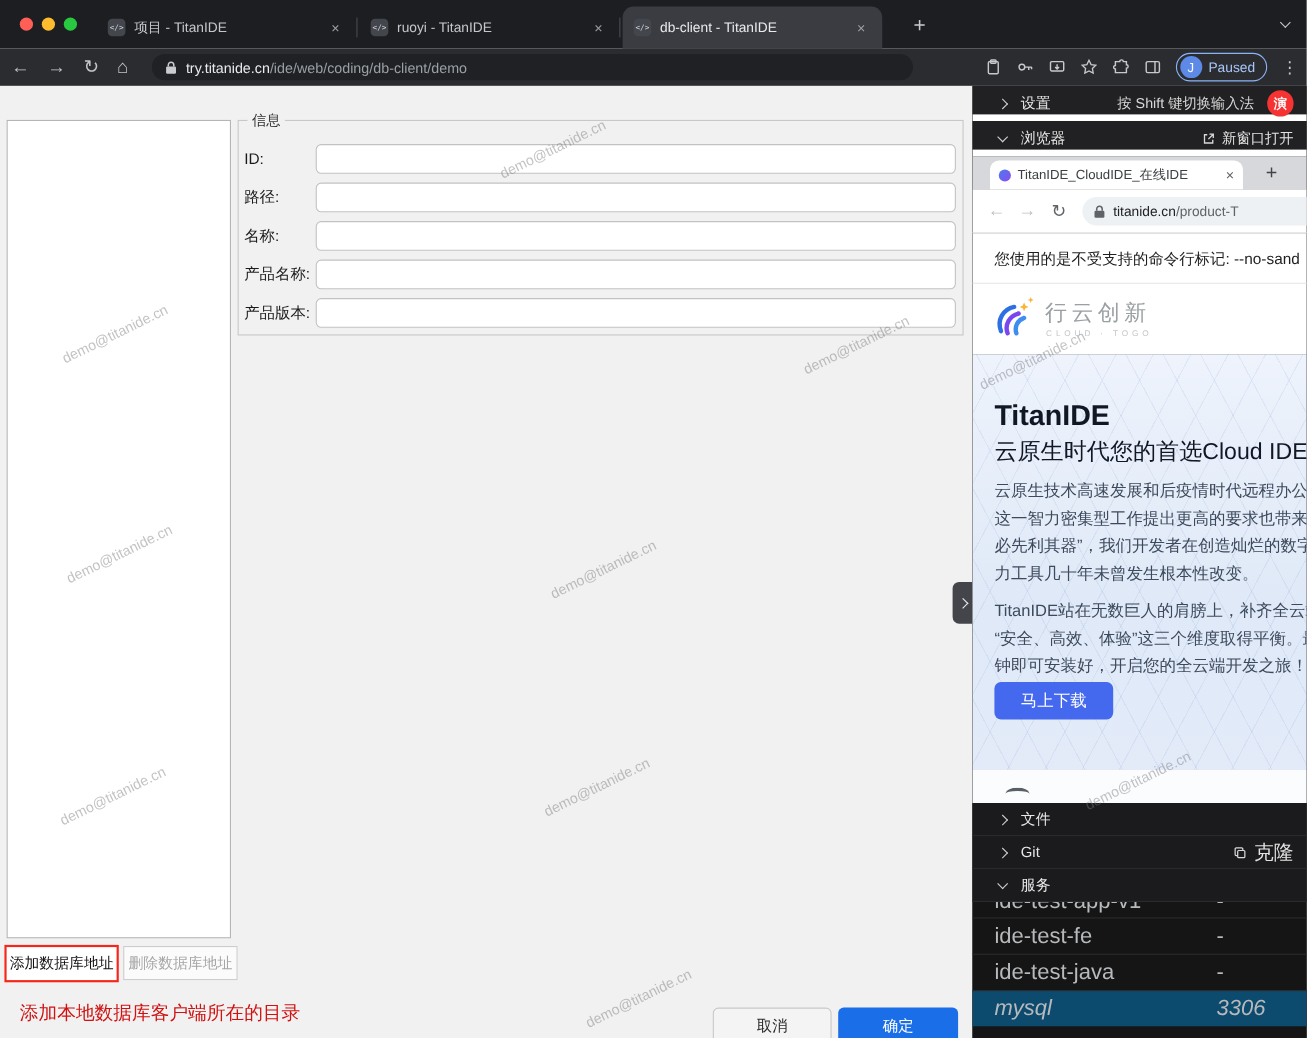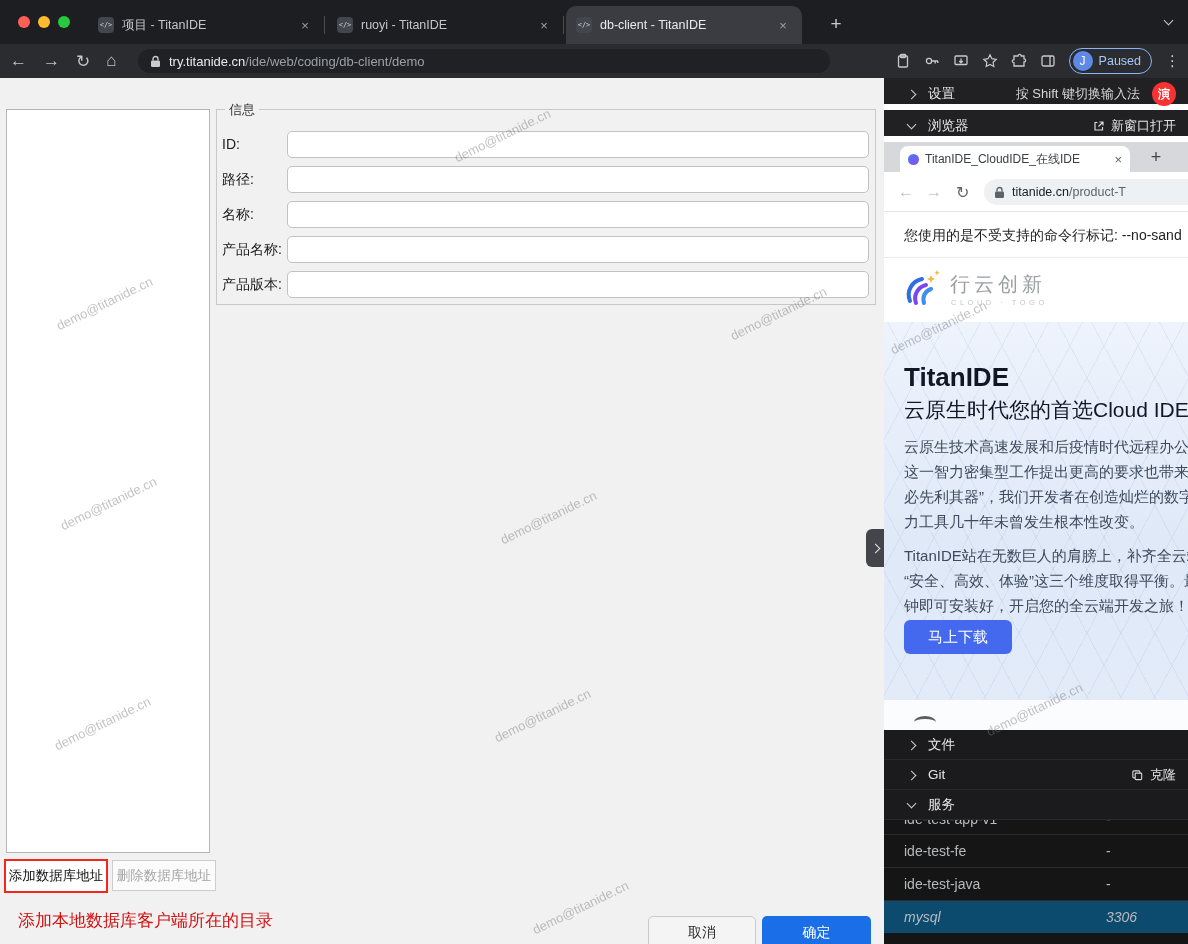--- a/index.html
+++ b/index.html
@@ -93,22 +93,22 @@
   .btn-download { position:absolute; left:20px; top:298px; width:108px; height:34px; background:#4569ee; border:none; border-radius:6px; color:#fff; font-size:15px; }
 
   .strip { position:absolute; left:0; top:622px; width:304px; height:30px; background:#fafcfe; }
   .strip-frag { position:absolute; left:30px; top:16px; width:22px; height:12px; border-top:3px solid #5a5f66; border-radius:50% 50% 0 0; }
 
   .sfooter { position:absolute; left:0; top:652px; width:304px; height:214px; background:#151515; }
   .frow { position:absolute; left:0; width:304px; height:30px; background:#1b1b1d; border-bottom:1px solid #2a2a2c; color:#e8e8e8; font-size:13.5px; }
   .frow .chev { position:absolute; left:24px; top:12px; color:#cfcfcf; }
   .frow .chev.down { top:10px; }
   .frow .rlabel { position:absolute; left:44px; line-height:30px; }
-  .clone-group { position:absolute; right:12px; top:0; height:30px; display:flex; align-items:center; gap:6px; color:#e2e2e2; font-size:13px; }
-  .svc-row { position:absolute; left:0; width:304px; height:33px; color:#b7babd; font-size:14px; }
+  .clone-group { position:absolute; right:12px; top:0; height:30px; display:flex; align-items:center; gap:6px; color:#e2e2e2; font-size:18px; }
+  .svc-row { position:absolute; left:0; width:304px; height:33px; color:#b7babd; font-size:20px; }
   .svc-name { position:absolute; left:20px; line-height:33px; }
   .svc-port { position:absolute; left:222px; line-height:33px; }
   .svc-sep { border-top:1px solid #2b2b2d; }
   .svc-hl { background:#0c4a6e;font-style:italic; }
   .svc-hidden { height:30px; }
   .svc-hidden .svc-name,.svc-hidden .svc-port { line-height:30px; }
   .frow.hdr { z-index:2; }
 
   
   .wm { position:absolute; font-size:13px; color:rgba(120,120,125,0.45); transform:rotate(-26deg); white-space:nowrap; pointer-events:none; z-index:50; }

